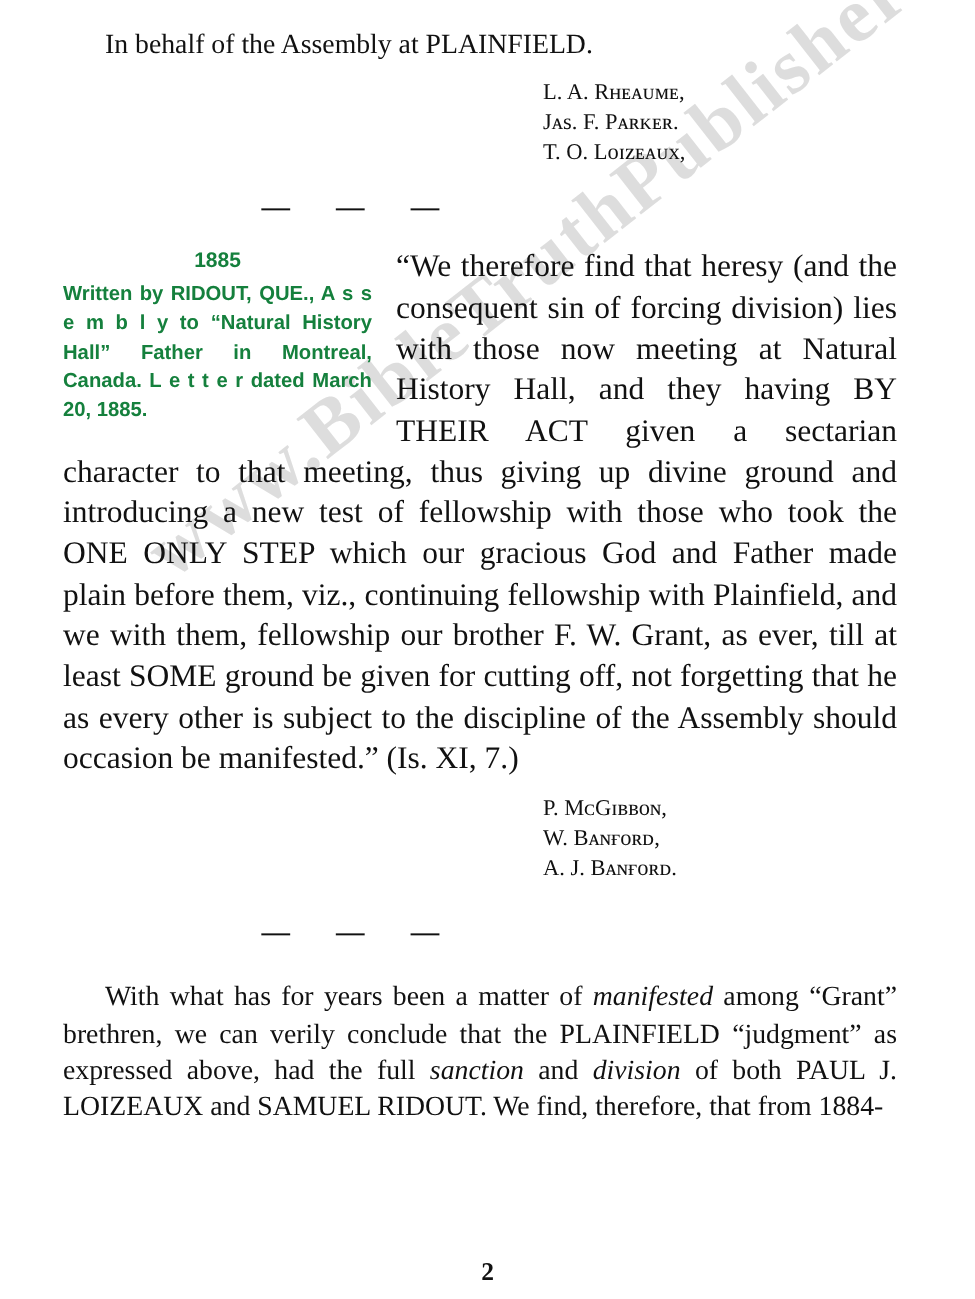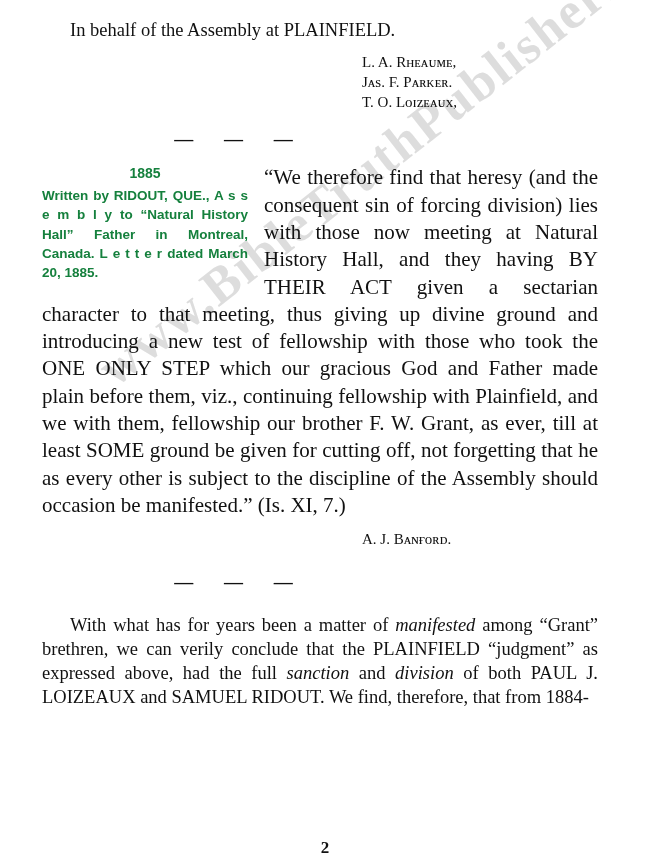--- a/index.html
+++ b/index.html
@@ -147,20 +147,22 @@
         <span>“Natural History Hall”</span>
         <span>Father    in    Montreal,</span>
         <span>Canada. L e t t e r dated</span>
         <span>March 20,  1885.</span>
       </div>
       <p class="body-right first">“We therefore find that heresy (and the consequent sin of forcing division) lies with those now meeting at Natural History Hall, and they having BY THEIR ACT given a sectarian character to that meeting, thus giving up divine ground and introducing a new test of fellowship with those who took the ONE ONLY STEP which our gracious God and Father made plain before them, viz., continuing fellowship with Plainfield, and we with them, fellowship our brother F. W. Grant, as ever, till at least SOME ground be given for cutting off, not forgetting that he as every other is subject to the discipline of the Assembly should occasion be manifested.”   (Is. XI, 7.)</p>
     </div>
 
 
     <div class="signatures">
+      <div class="sig-line">P. MᴄGɪʙʙᴏɴ,</div>
+      <div class="sig-line">W. Bᴀɴғᴏʀᴅ,</div>
       <div class="sig-line">A. J. Bᴀɴғᴏʀᴅ.</div>
     </div>
 
     <div class="dashes dashes-2">—   —   —</div>
 
     <p class="indent"><span>With what has for years been a matter of </span><i>manifested</i><span> among “Grant” brethren, we can verily conclude that the PLAINFIELD “judgment” as expressed above, had the full </span><i>sanction</i><span> and </span><i>division</i><span> of both PAUL J. LOIZEAUX and SAMUEL RIDOUT.  We find, therefore, that from 1884-</span></p>
 
   </div>
 
   <div class="page-number">2</div>

